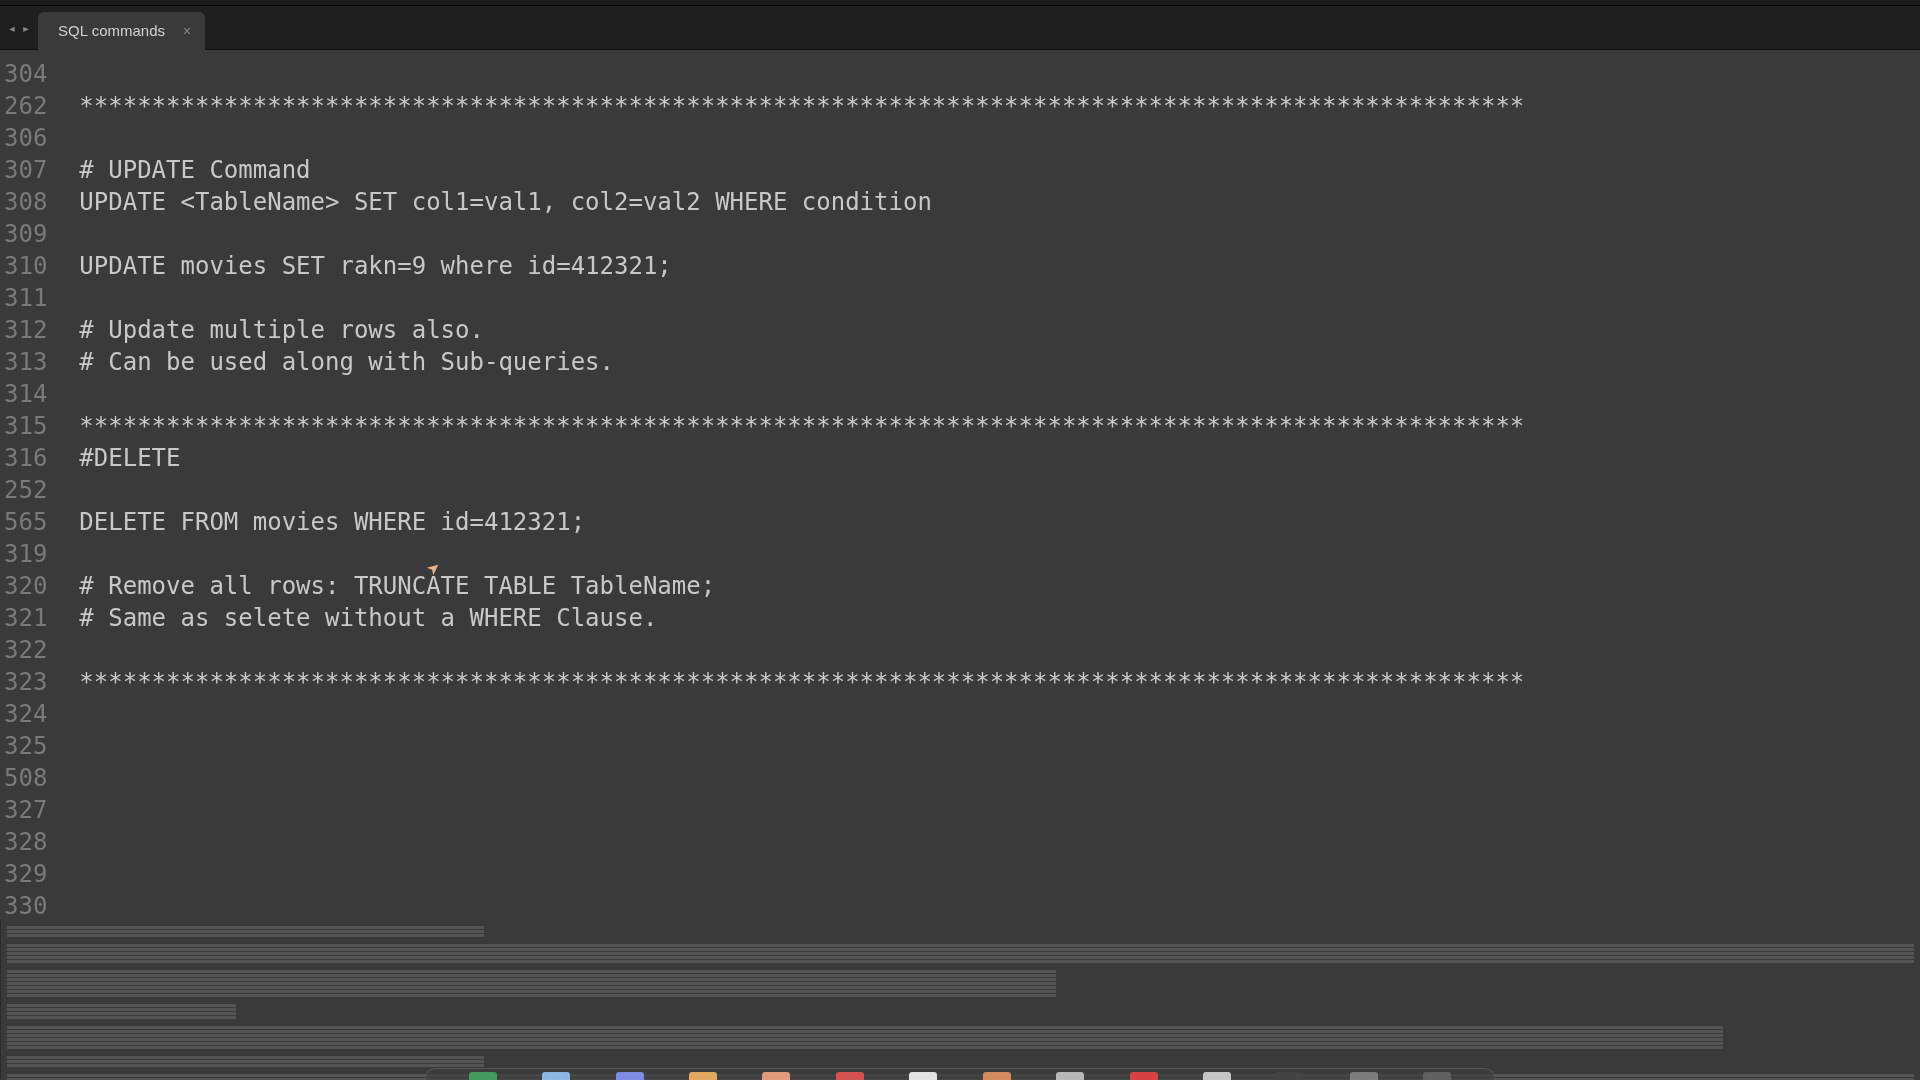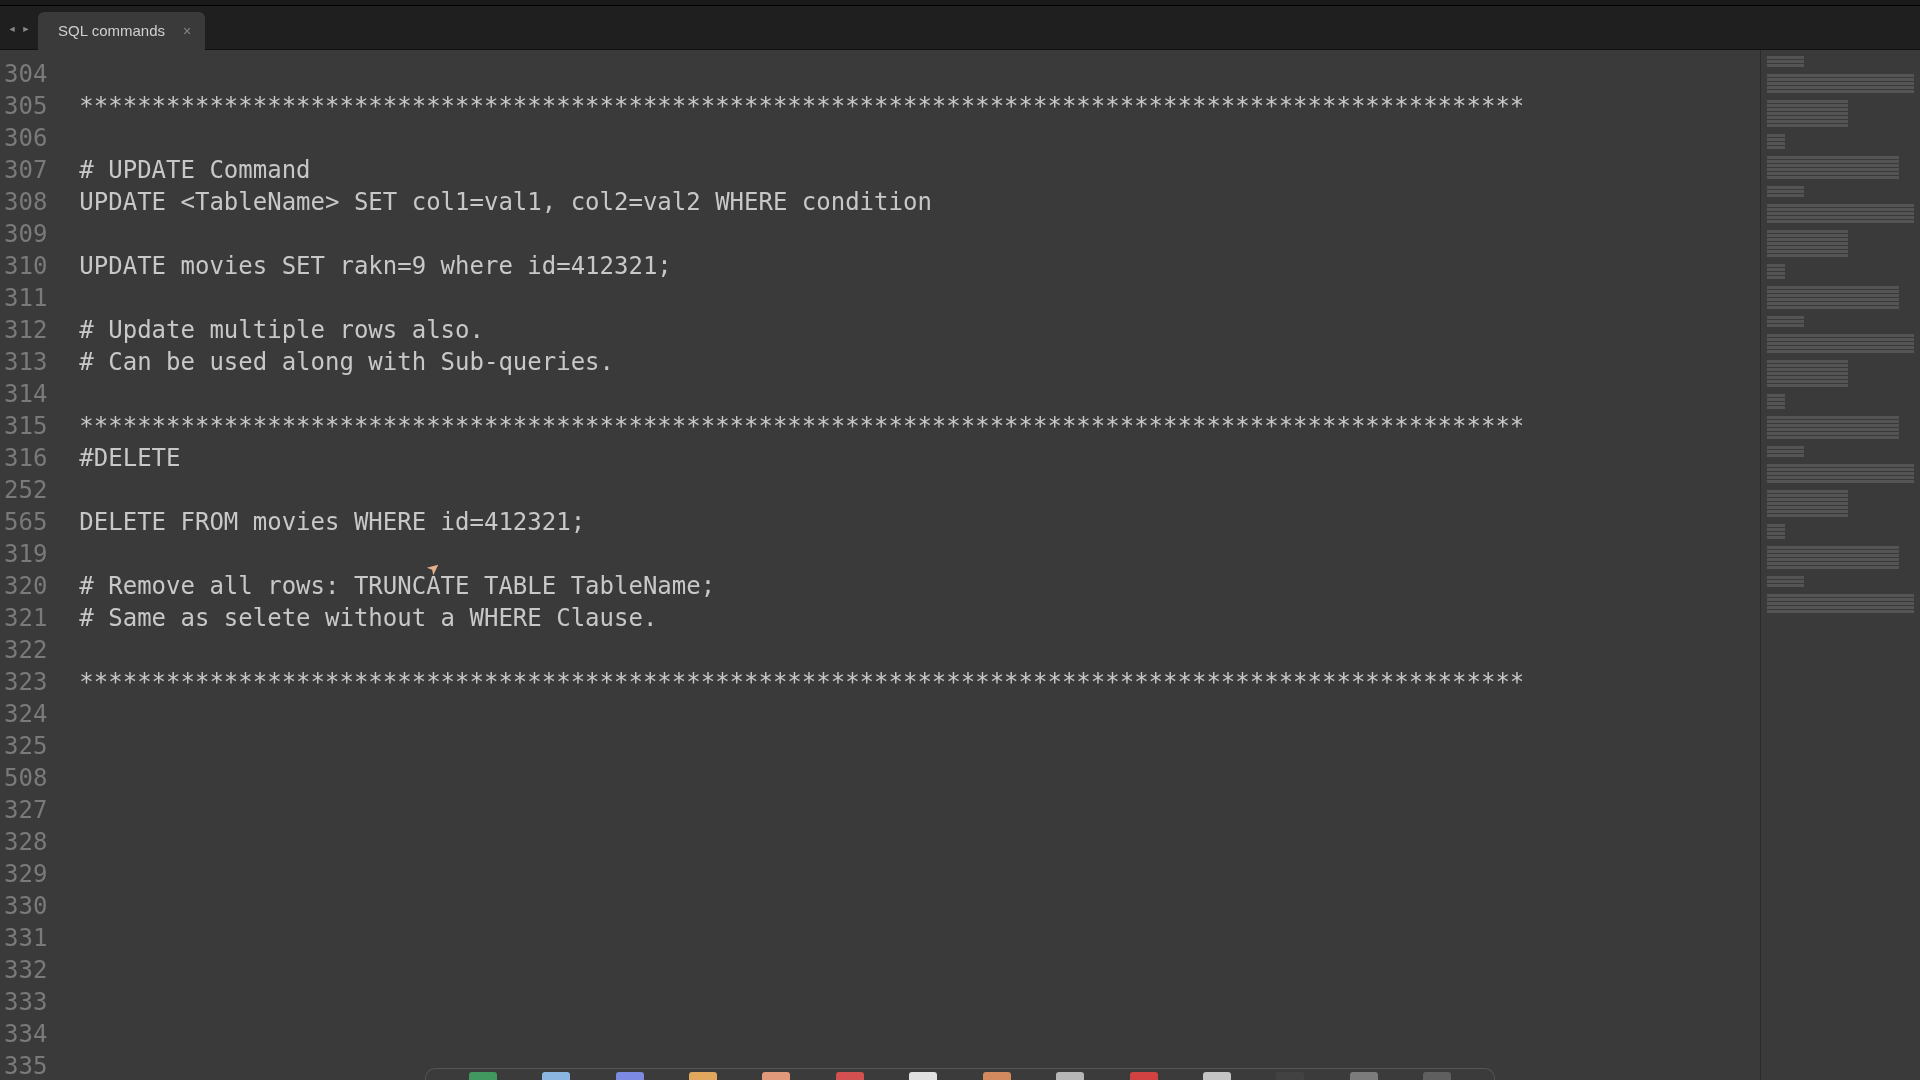--- a/index.html
+++ b/index.html
@@ -56,20 +56,21 @@
   .tab-close {
     color: #888;
     font-size: 14px;
     cursor: pointer;
     line-height: 1;
   }
   .editor-wrap {
     display: flex;
     height: calc(100% - 50px);
     width: 100%;
+    flex-direction: column;
   }
   .editor {
     flex: 1;
     display: flex;
     background: #3a3a3a;
     overflow: hidden;
     position: relative;
   }
   .gutter {
     background: #3a3a3a;
@@ -157,21 +158,21 @@
   <div class="tab">
     <span>SQL commands</span>
     <span class="tab-close">×</span>
   </div>
 </div>
 
 <div class="editor-wrap">
   <div class="editor">
     <div class="gutter" id="gutter">
         <div>304</div>
-        <div>305</div>
+        <div>262</div>
         <div>306</div>
         <div>307</div>
         <div>308</div>
         <div>309</div>
         <div>310</div>
         <div>311</div>
         <div>312</div>
         <div>313</div>
         <div>314</div>
         <div>315</div>

